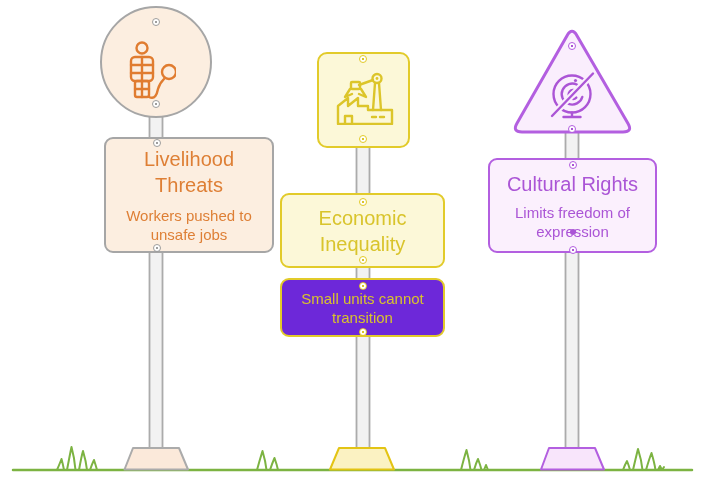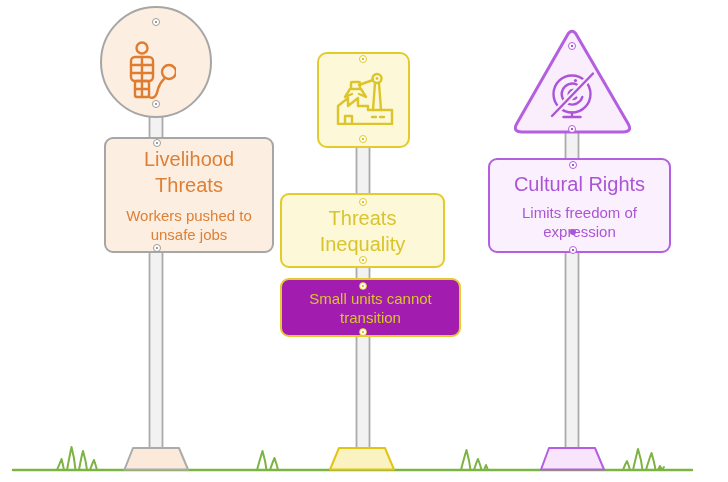--- a/index.html
+++ b/index.html
@@ -16,22 +16,22 @@
   }
   .topper-square{
     left:317px;top:52px;width:93px;height:96px;border-radius:10px;
     background:#FCF8D8;border:2.5px solid #E2CB2A;
   }
   
   .board{display:flex;flex-direction:column;justify-content:center;align-items:center;
          text-align:center;border-radius:9px;}
   .board-1{left:72px;top:137px;width:170px;height:116px;background:#FCEEE0;border:2px solid #A6A6A6;gap:8px;margin-left:32px;}
   .board-2{left:280px;top:193px;width:165px;height:75px;background:#FCF8D8;border:2.5px solid #E2CB2A;}
-  .board-2b{left:280px;top:278px;width:181px;height:59px;background:#a21caf;border:2.5px solid #E2CB2A;}
-  .board-3{left:488px;top:158px;width:183px;height:95px;background:#FBF0FD;border:2.5px solid #B35FE0;gap:6px;}
+  .board-2b{left:280px;top:278px;width:165px;height:59px;background:#6d28d9;border:2.5px solid #E2CB2A;}
+  .board-3{left:488px;top:158px;width:169px;height:95px;background:#FBF0FD;border:2.5px solid #B35FE0;gap:6px;}
   .title{font-size:20px;line-height:26px;font-weight:400;padding:0 8px;}
   .subtitle{font-size:15px;line-height:19px;font-weight:400;padding:0 10px;}
   .c-orange{color:#DE7F35;}
   .c-yellow{color:#D9C42C;}
   .c-purple{color:#AB55D6;}
   
   .rivet{position:absolute;width:8px;height:8px;border-radius:50%;box-sizing:border-box;}
   .rivet-gray  {border:1.5px solid #9E9E9E;background:radial-gradient(circle,#9E9E9E 0 1.1px,#ffffff 1.2px);}
   .rivet-yellow{border:1.5px solid #E2CB2A;background:radial-gradient(circle,#DCC52A 0 1.1px,#ffffff 1.2px);}
   .rivet-purple{border:1.5px solid #B35FE0;background:radial-gradient(circle,#AB55D6 0 1.1px,#ffffff 1.2px);}
@@ -105,21 +105,21 @@
     <path d="M7 52 L48 9.5" stroke="#FAEEFD" stroke-width="6.5" fill="none"></path>
     <path d="M7 52 L48 9.5" stroke="#AB55D6" stroke-width="2.4" stroke-linecap="round" fill="none"></path>
   </svg>
 
   <div class="abs board board-1">
     <div class="title c-orange">Livelihood Threats</div>
     <div class="subtitle c-orange">Workers pushed to unsafe jobs</div>
   </div>
 
   <div class="abs board board-2">
-    <div class="title c-yellow">Threats Inequality</div>
+    <div class="title c-yellow">Economic Inequality</div>
   </div>
   <div class="abs board board-2b">
     <div class="subtitle c-yellow">Small units cannot transition</div>
   </div>
 
   <div class="abs board board-3">
     <div class="title c-purple">Cultural Rights</div>
     <div class="subtitle c-purple">Limits freedom of expression</div>
   </div>
 

